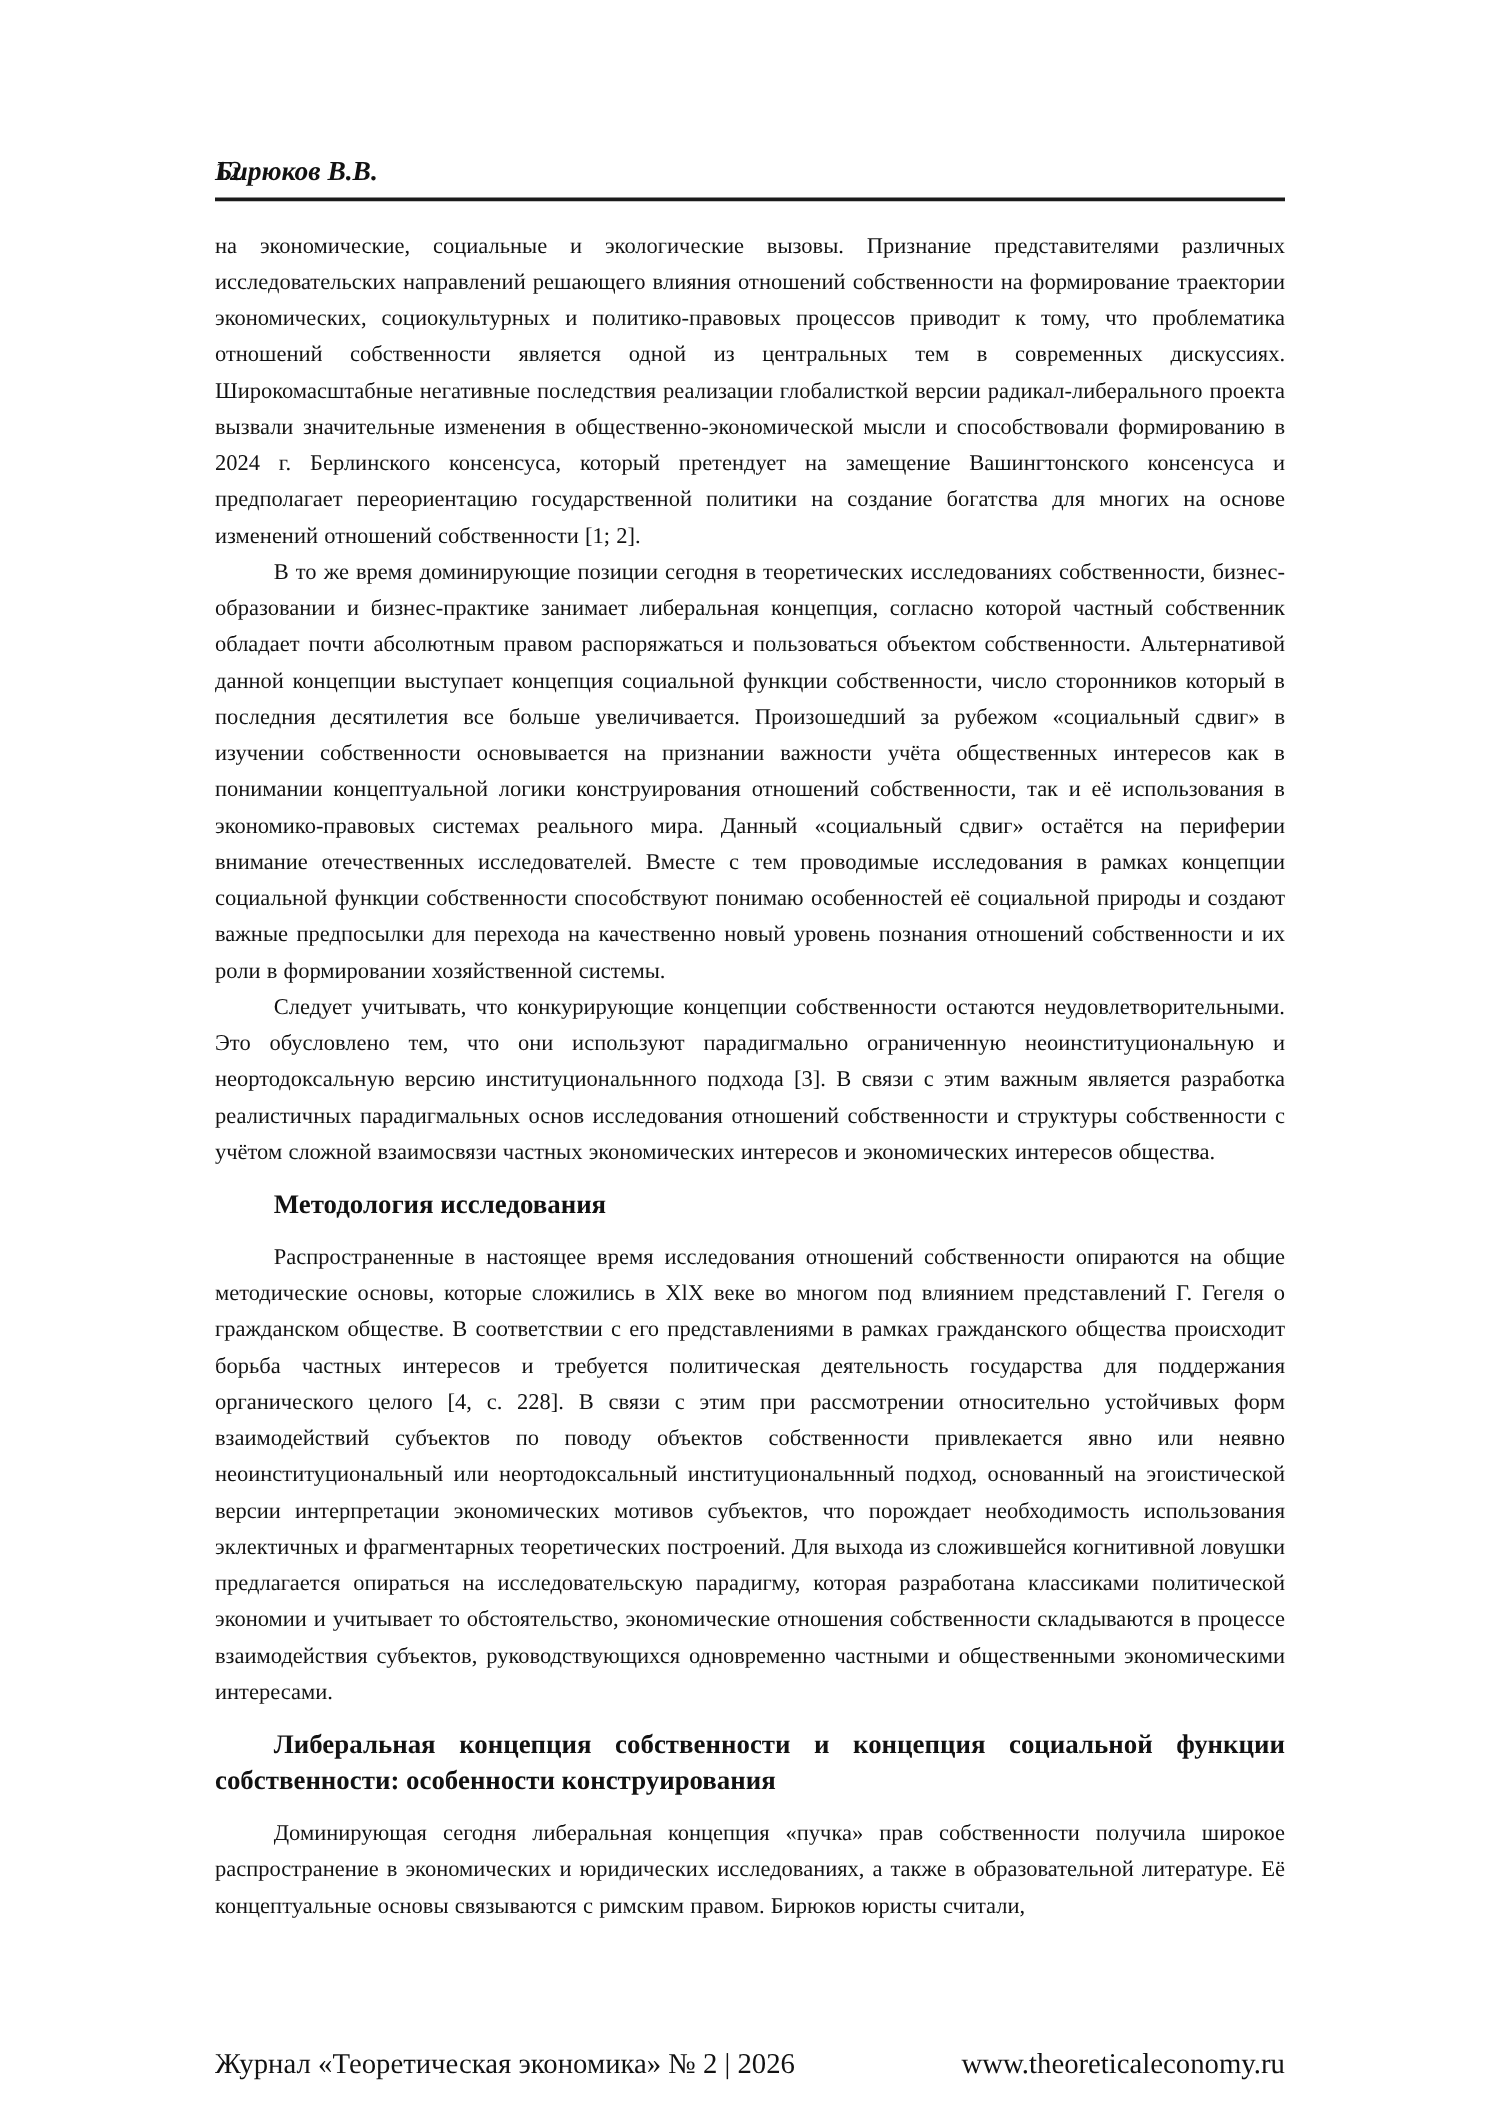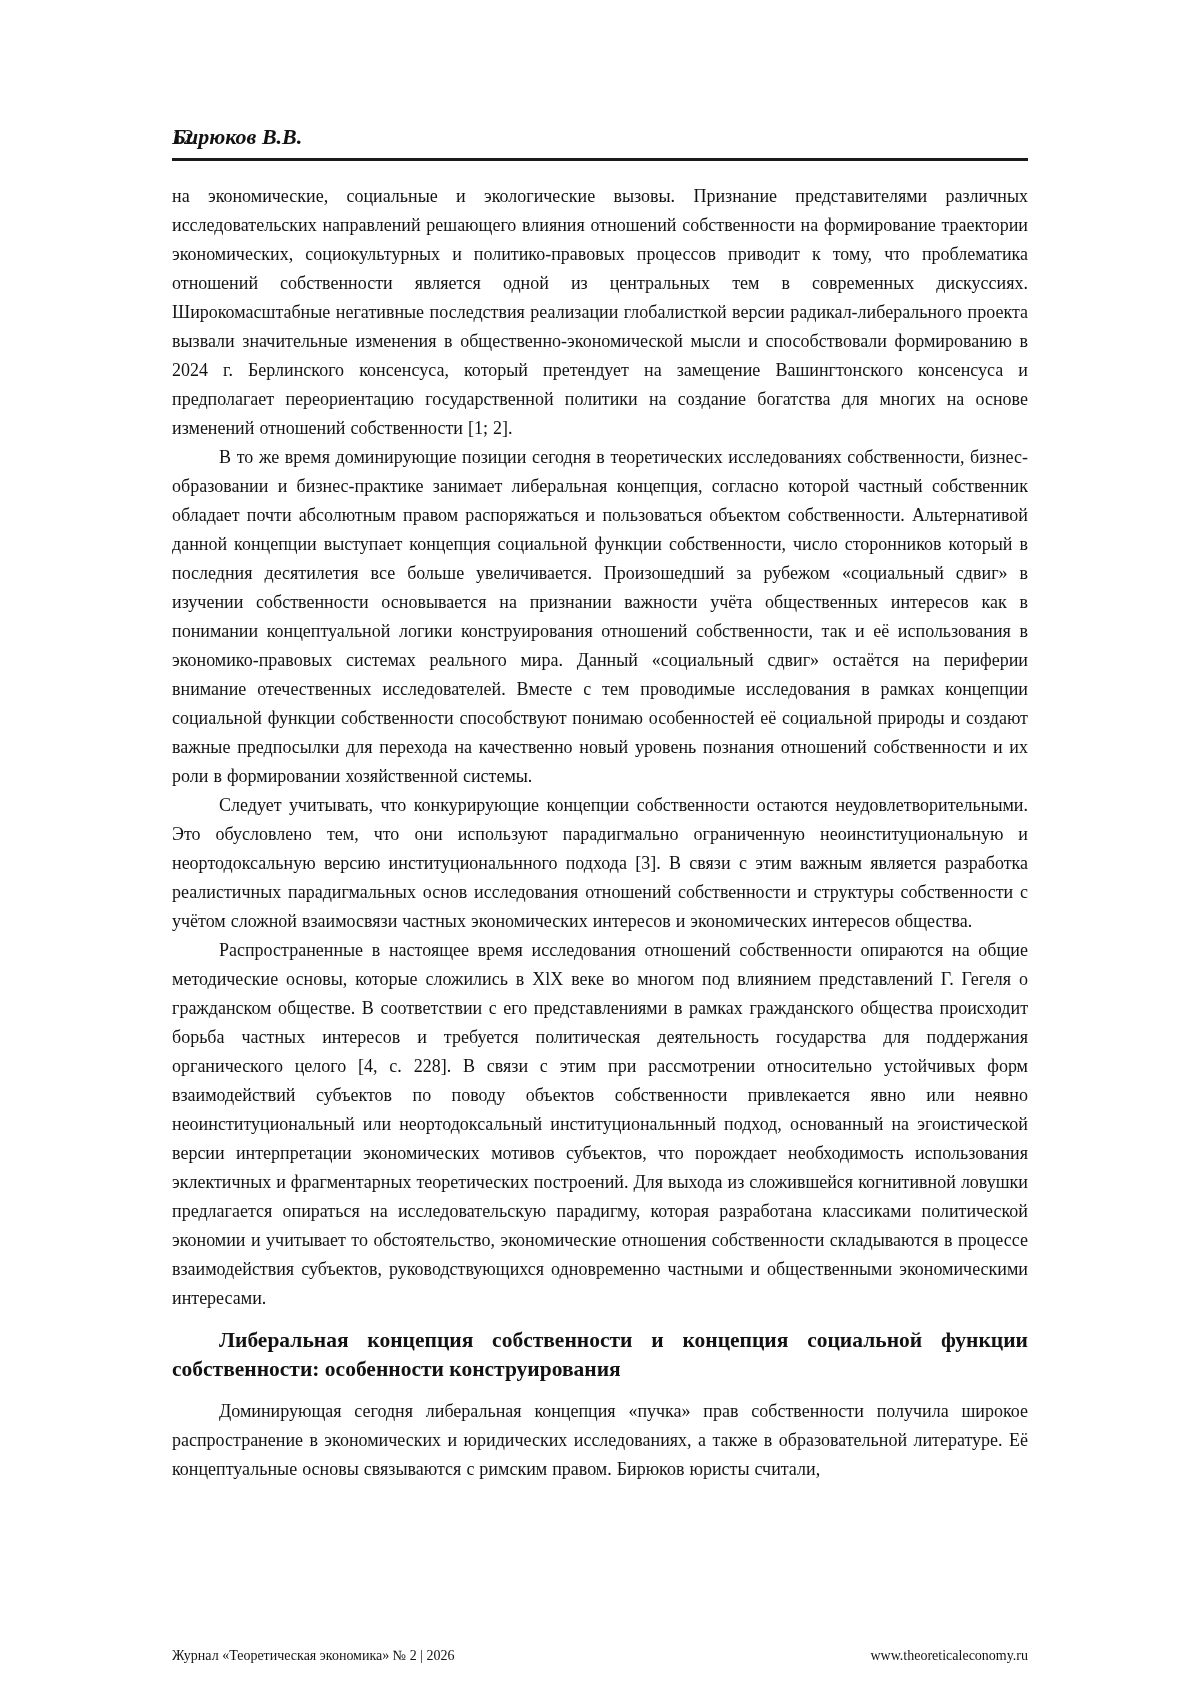--- a/index.html
+++ b/index.html
@@ -68,39 +68,40 @@
     text-indent: 47px;
   }
   .page-footer {
     position: absolute;
     left: 70px;
     right: 70px;
     bottom: 33px;
     display: flex;
     justify-content: space-between;
     align-items: baseline;
-    font-size: 14px;
+    font-size: 23px;
   }
   .footer-journal { text-align: left; }
   .footer-url { text-align: right; }
 </style>
 </head>
 <body>
 
 <div class="page">
 
   <div class="page-header">
     <span class="page-number">12</span>
     <span class="running-head">Бирюков В.В.</span>
   </div>
 
   <div class="article-body">
     <p class="para no-indent">на экономические, социальные и экологические вызовы. Признание представителями различных исследовательских направлений решающего влияния отношений собственности на формирование траектории экономических, социокультурных и политико-правовых процессов приводит к тому, что проблематика отношений собственности является одной из центральных тем в современных дискуссиях. Широкомасштабные негативные последствия реализации глобалисткой версии радикал-либерального проекта вызвали значительные изменения в общественно-экономической мысли и способствовали формированию в 2024 г. Берлинского консенсуса, который претендует на замещение Вашингтонского консенсуса и предполагает переориентацию государственной политики на создание богатства для многих на основе изменений отношений собственности [1; 2].</p>
     <p class="para">В то же время доминирующие позиции сегодня в теоретических исследованиях собственности, бизнес-образовании и бизнес-практике занимает либеральная концепция, согласно которой частный собственник обладает почти абсолютным правом распоряжаться и пользоваться объектом собственности. Альтернативой данной концепции выступает концепция социальной функции собственности, число сторонников который в последния десятилетия все больше увеличивается. Произошедший за рубежом «социальный сдвиг» в изучении собственности основывается на признании важности учёта общественных интересов как в понимании концептуальной логики конструирования отношений собственности, так и её использования в экономико-правовых системах реального мира. Данный «социальный сдвиг» остаётся на периферии внимание отечественных исследователей. Вместе с тем проводимые исследования в рамках концепции социальной функции собственности способствуют понимаю особенностей её социальной природы и создают важные предпосылки для перехода на качественно новый уровень познания отношений собственности и их роли в формировании хозяйственной системы.</p>
     <p class="para">Следует учитывать, что конкурирующие концепции собственности остаются неудовлетворительными. Это обусловлено тем, что они используют парадигмально ограниченную неоинституциональную и неортодоксальную версию институциональнного подхода [3]. В связи с этим важным является разработка реалистичных парадигмальных основ исследования отношений собственности и структуры собственности с учётом сложной взаимосвязи частных экономических интересов и экономических интересов общества.</p>
+    <h3 class="section-heading">Методология исследования</h3>
     <p class="para">Распространенные в настоящее время исследования отношений собственности опираются на общие методические основы, которые сложились в XlX веке во многом под влиянием представлений Г. Гегеля о гражданском обществе. В соответствии с его представлениями в рамках гражданского общества происходит борьба частных интересов и требуется политическая деятельность государства для поддержания органического целого [4, с. 228]. В связи с этим при рассмотрении относительно устойчивых форм взаимодействий субъектов по поводу объектов собственности привлекается явно или неявно неоинституциональный или неортодоксальный институциональнный подход, основанный на эгоистической версии интерпретации экономических мотивов субъектов, что порождает необходимость использования эклектичных и фрагментарных теоретических построений. Для выхода из сложившейся когнитивной ловушки предлагается опираться на исследовательскую парадигму, которая разработана классиками политической экономии и учитывает то обстоятельство, экономические отношения собственности складываются в процессе взаимодействия субъектов, руководствующихся одновременно частными и общественными экономическими интересами.</p>
     <h3 class="section-heading">Либеральная концепция собственности и концепция социальной функции собственности: особенности конструирования</h3>
     <p class="para">Доминирующая сегодня либеральная концепция «пучка» прав собственности получила широкое распространение в экономических и юридических исследованиях, а также в образовательной литературе. Её концептуальные основы связываются с римским правом. Бирюков юристы считали,</p>
   </div>
 
   <div class="page-footer">
     <span class="footer-journal">Журнал «Теоретическая экономика» № 2 | 2026</span>
     <span class="footer-url">www.theoreticaleconomy.ru</span>
   </div>
 

